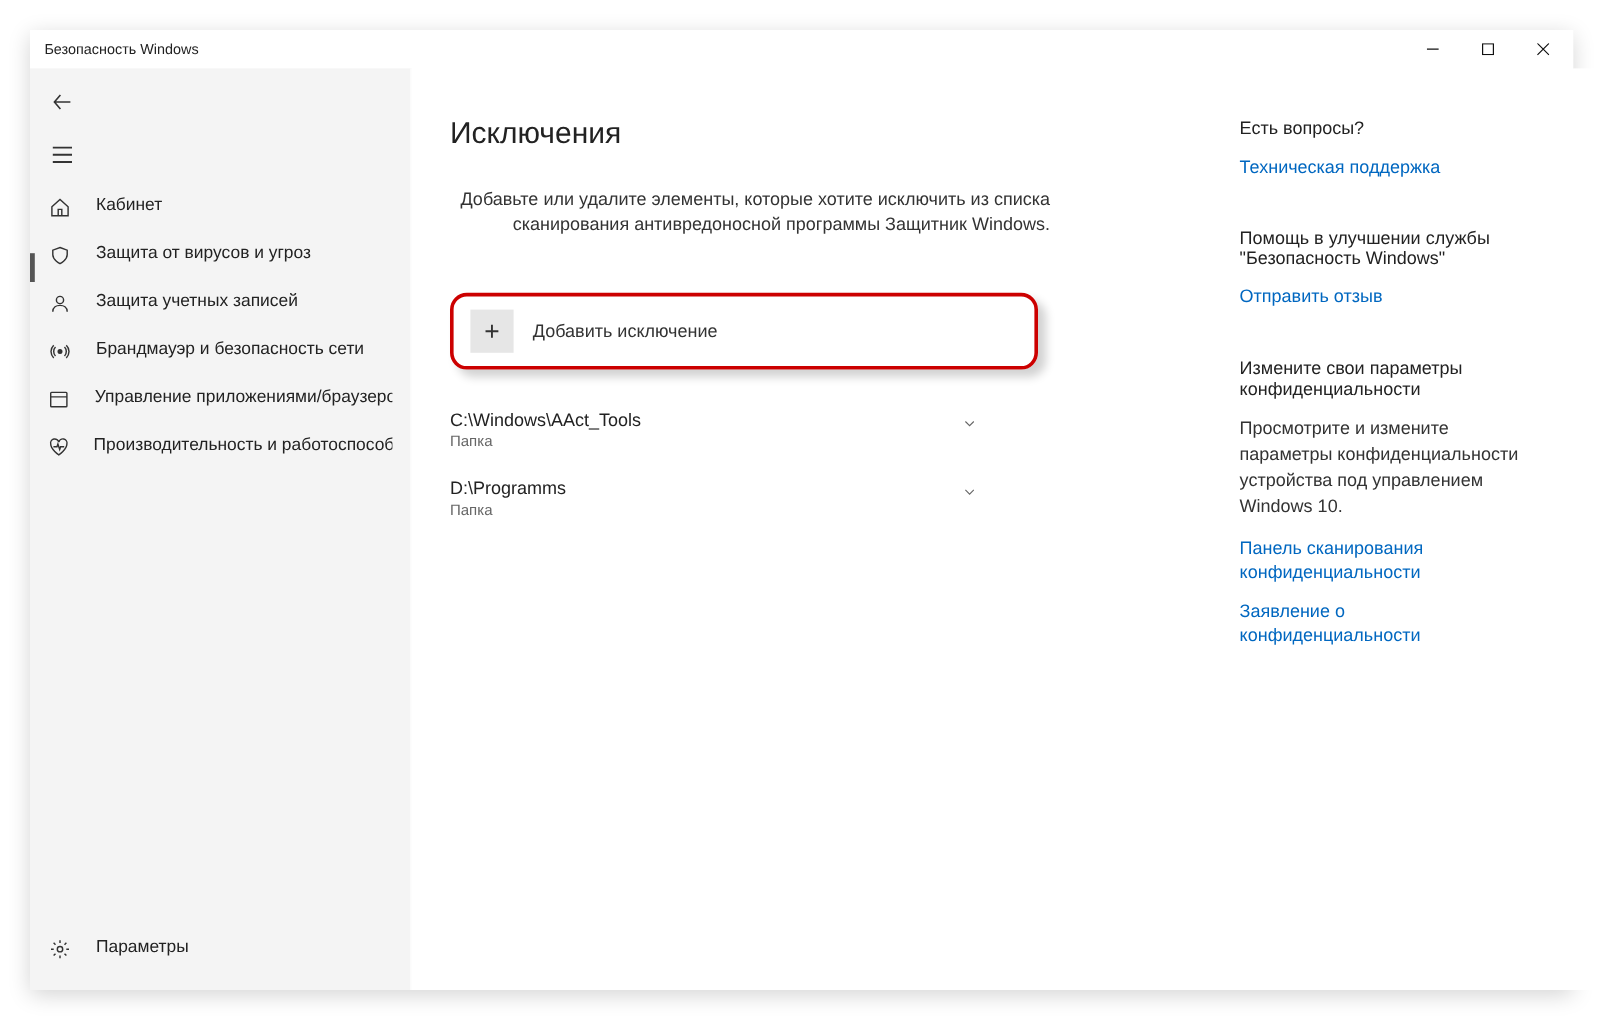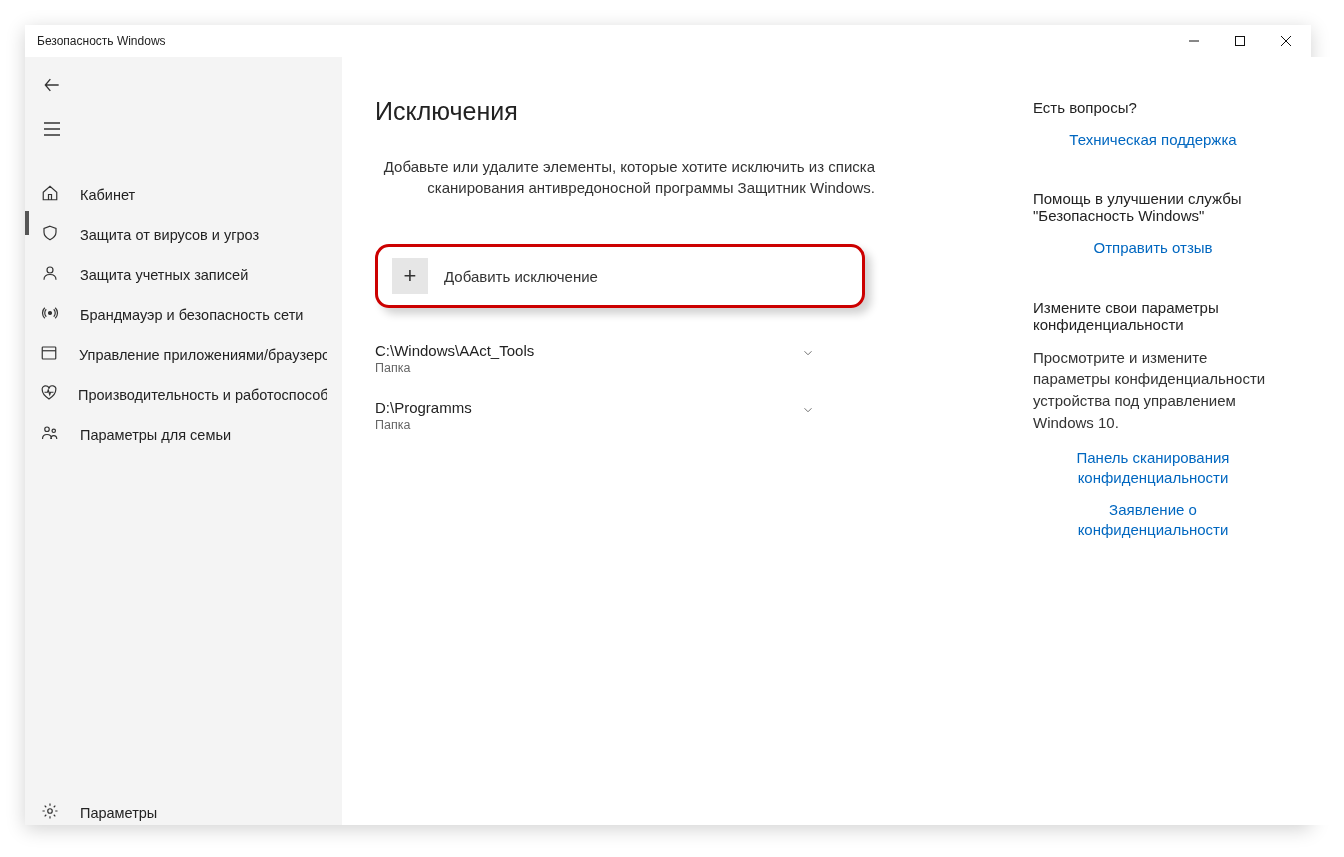--- a/index.html
+++ b/index.html
@@ -49,21 +49,21 @@
       border-right: 1px solid #fff;
     }
     .sidebar-top { padding: 6px 0 4px 0; }
     .sidebar-btn-row {
       width: 50px; height: 44px;
       display: flex; align-items: center; justify-content: center;
       margin-left: 2px;
     }
     .sidebar-list { flex: 1; padding-top: 8px; }
     .sidebar-item {
-      display: flex; align-items: flex-end;
+      display: flex; align-items: flex-start;
       height: 40px;
       padding: 0 15px;
       cursor: pointer;
       position: relative;
     }
     .sidebar-item.selected::before {
       content: ""; position: absolute; left: 0; top: 8px; bottom: 8px;
       width: 4px; background: #555;
     }
     .sidebar-item .icon-slot {
@@ -137,21 +137,20 @@
       margin-bottom: 14px;
       max-width: 240px;
     }
     .aside-link {
       display: block;
       font-size: 15px; color: #0067c0;
       text-decoration: none;
       margin-bottom: 12px;
       cursor: pointer; max-width: 240px;
       line-height: 1.35;
-      text-align: center;
     }
     svg { display: block; }
   </style>
 </head>
 <body>
 
 <div class="page">
   <div class="window">
     <div class="titlebar">
       <div class="titlebar-title">Безопасность Windows</div>
@@ -235,30 +234,20 @@
           </div>
           <div class="sidebar-item">
             <span class="icon-slot">
               <svg width="18" height="18" viewBox="0 0 24 24" fill="none" stroke="#333" stroke-width="1.6">
                   <path d="M12 20 C12 20 3 14 3 8 A4 4 0 0 1 12 6 A4 4 0 0 1 21 8 C21 14 12 20 12 20 Z"></path>
                   <path d="M6 11 H10 L11 8 L13 14 L14 11 H18" stroke="#333"></path>
                 </svg>
             </span>
             <span class="label">Производительность и работоспособность устройства</span>
           </div>
-          <div class="sidebar-item">
-            <span class="icon-slot">
-              <svg width="18" height="18" viewBox="0 0 24 24" fill="none" stroke="#333" stroke-width="1.6">
-                  <circle cx="8" cy="7" r="3"></circle>
-                  <circle cx="17" cy="9" r="2.3"></circle>
-                  <path d="M2 20 C2 16 5 14 8 14 C11 14 14 16 14 20 M13 20 C13 17 15 15.5 17 15.5 C19 15.5 21 17 21 20"></path>
-                </svg>
-            </span>
-            <span class="label">Параметры для семьи</span>
-          </div>
         </div>
 
         <div class="sidebar-footer">
           <div class="sidebar-item">
             <span class="icon-slot">
               <svg width="18" height="18" viewBox="0 0 24 24" fill="none" stroke="#333" stroke-width="1.6">
                   <circle cx="12" cy="12" r="3"></circle>
                   <path d="M12 2 V5 M12 19 V22 M4.9 4.9 L7 7 M17 17 L19.1 19.1 M2 12 H5 M19 12 H22 M4.9 19.1 L7 17 M17 7 L19.1 4.9"></path>
                 </svg>
             </span>

